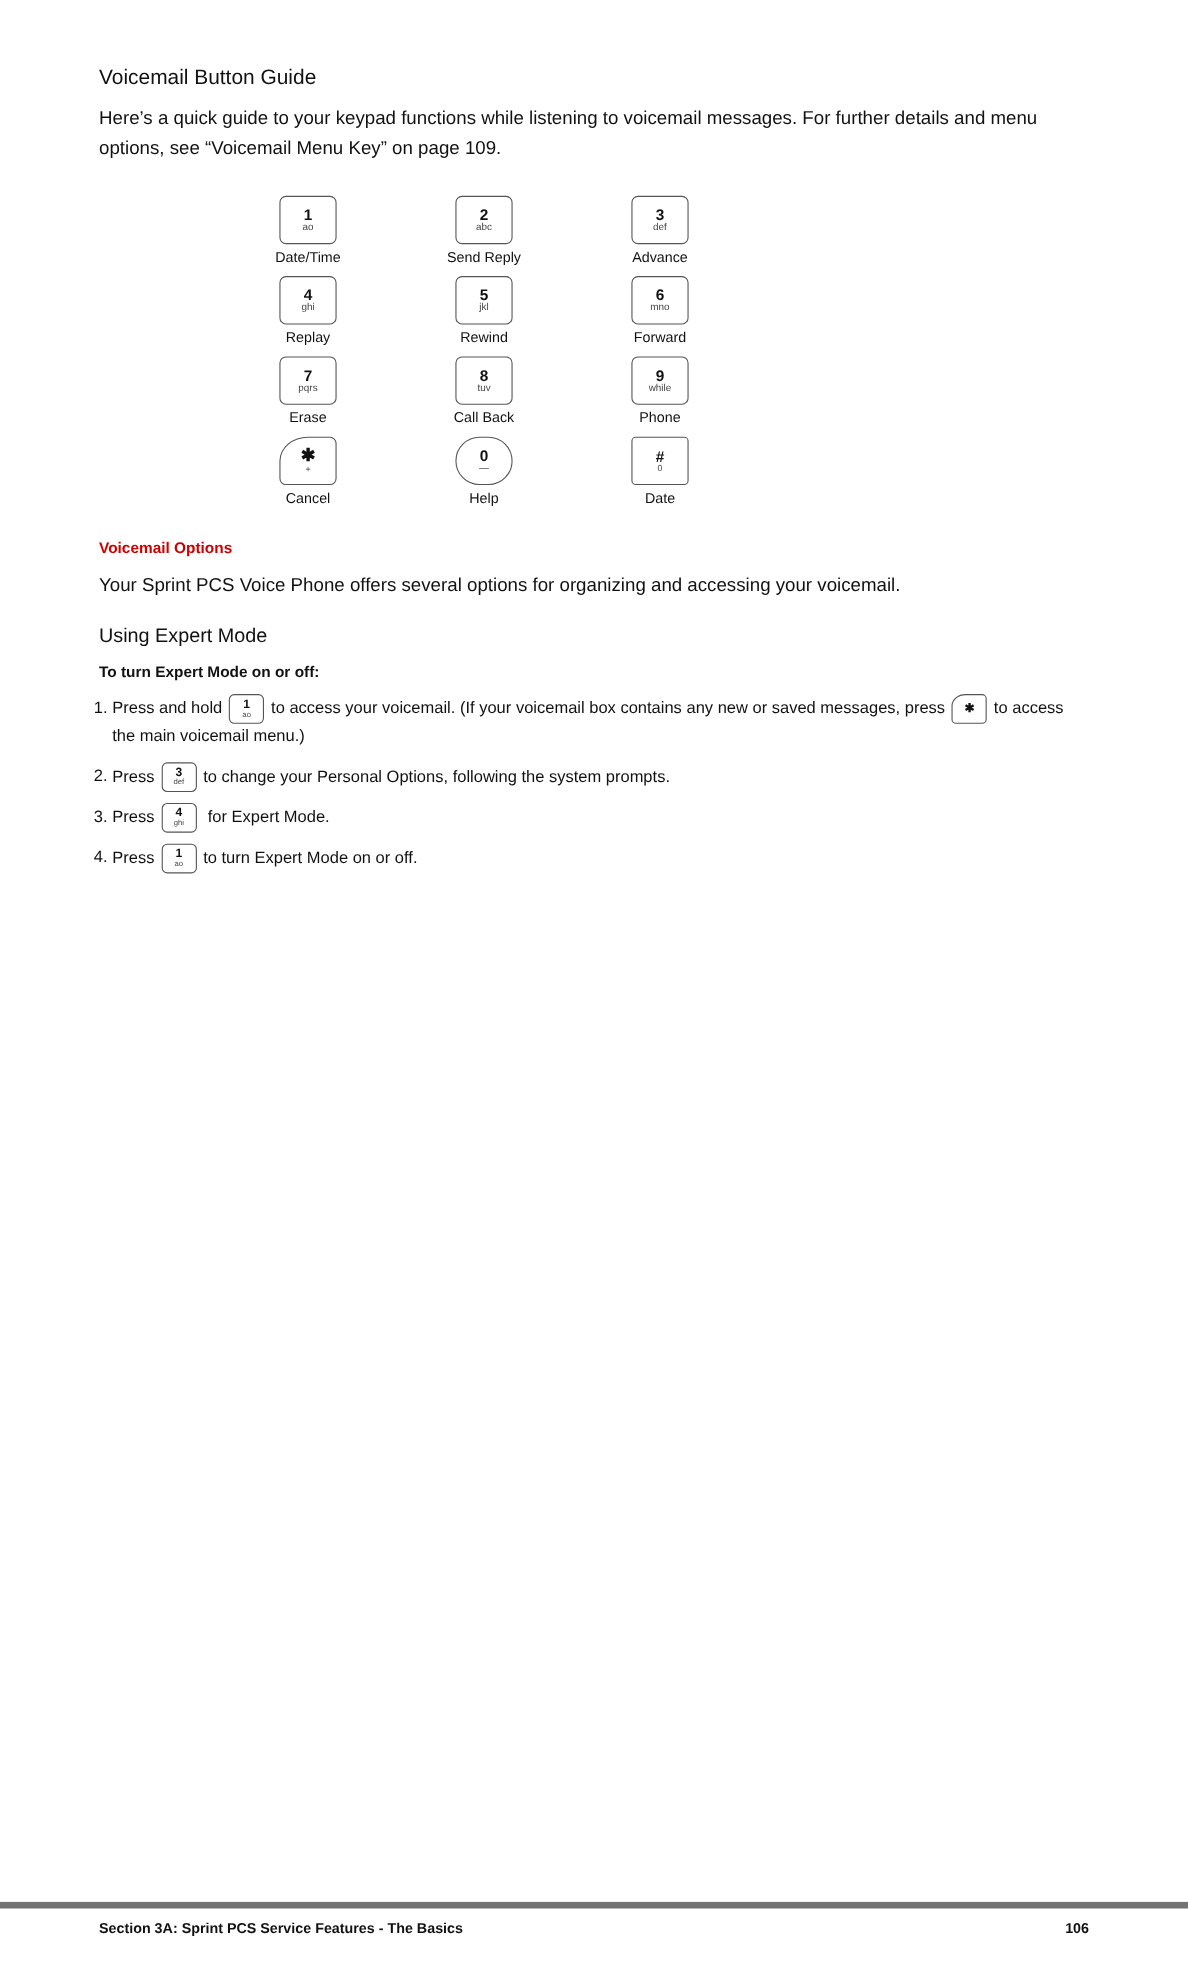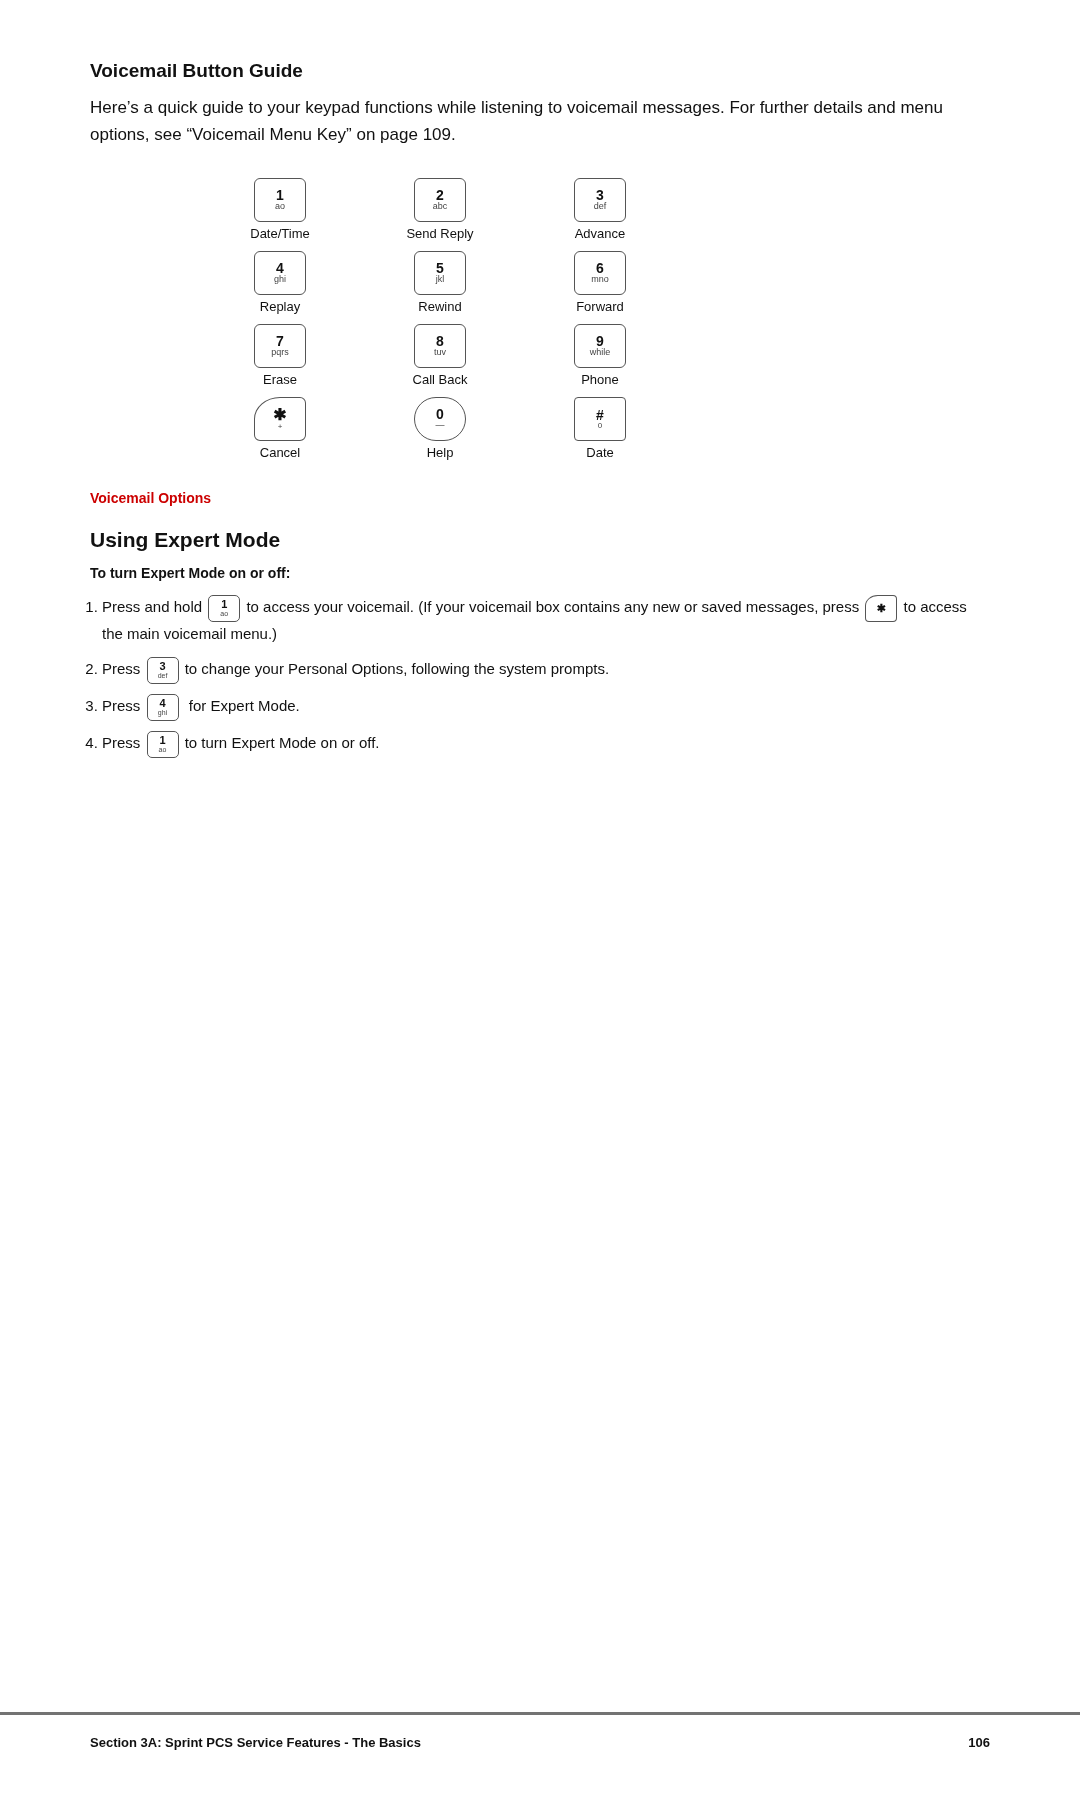--- a/index.html
+++ b/index.html
@@ -11,36 +11,36 @@
       width: 1080px;
       min-height: 1800px;
       position: relative;
     }
     .page {
       padding: 60px 90px 80px 90px;
       max-width: 1080px;
     }
     h2.section-title {
       font-size: 19px;
-      font-weight: bold;
+      font-weight: normal;
       margin-bottom: 12px;
       color: #111;
       font-family: Arial, sans-serif;
     }
     h2.red-title {
       font-size: 14px;
       font-weight: bold;
       color: #cc0000;
       font-family: Arial, sans-serif;
       margin-top: 30px;
       margin-bottom: 12px;
     }
     h3.sub-title {
-      font-size: 21px;
-      font-weight: bold;
+      font-size: 18px;
+      font-weight: normal;
       color: #111;
       font-family: Arial, sans-serif;
       margin-top: 22px;
       margin-bottom: 10px;
     }
     p {
       font-size: 17px;
       line-height: 1.6;
       margin-bottom: 12px;
       font-family: Arial, sans-serif;
@@ -143,22 +143,22 @@
       font-family: Arial, sans-serif;
     }
     .inline-key-star {
       border-radius: 40% 5px 5px 5px;
     }
     .footer {
       position: absolute;
       bottom: 30px;
       left: 0;
       right: 0;
-      border-top: 3px solid #737373;
-      padding: 20px 90px;
+      border-top: 6px solid #737373;
+      padding: 10px 90px;
       display: flex;
       justify-content: space-between;
       align-items: center;
       font-family: Arial, sans-serif;
       font-size: 13px;
       font-weight: bold;
       color: #111;
     }
   </style>
 </head>
@@ -256,20 +256,21 @@
       <div class="key-btn" style="border-radius:4px; position:relative;">
         <span class="key-num" style="font-size:14px;">#</span>
         <span class="key-sub" style="font-size:8px;">0</span>
       </div>
       <span class="key-label">Date</span>
     </div>
   </div>
 
   <h2 class="red-title">Voicemail Options</h2>
 
+  <p>Your Sprint PCS Voice Phone offers several options for organizing and accessing your voicemail.</p>
 
   <h3 class="sub-title">Using Expert Mode</h3>
 
 
   <p class="bold-note">To turn Expert Mode on or off:</p>
 
   <ol>
     <li>
       Press and hold
       <span class="inline-key">

